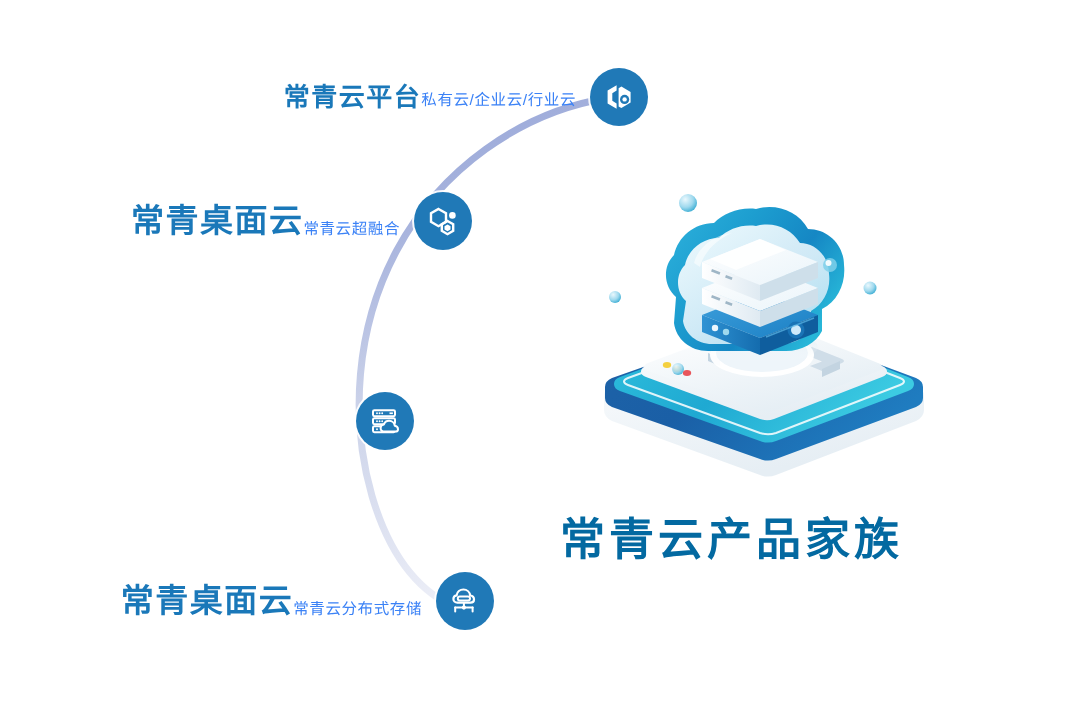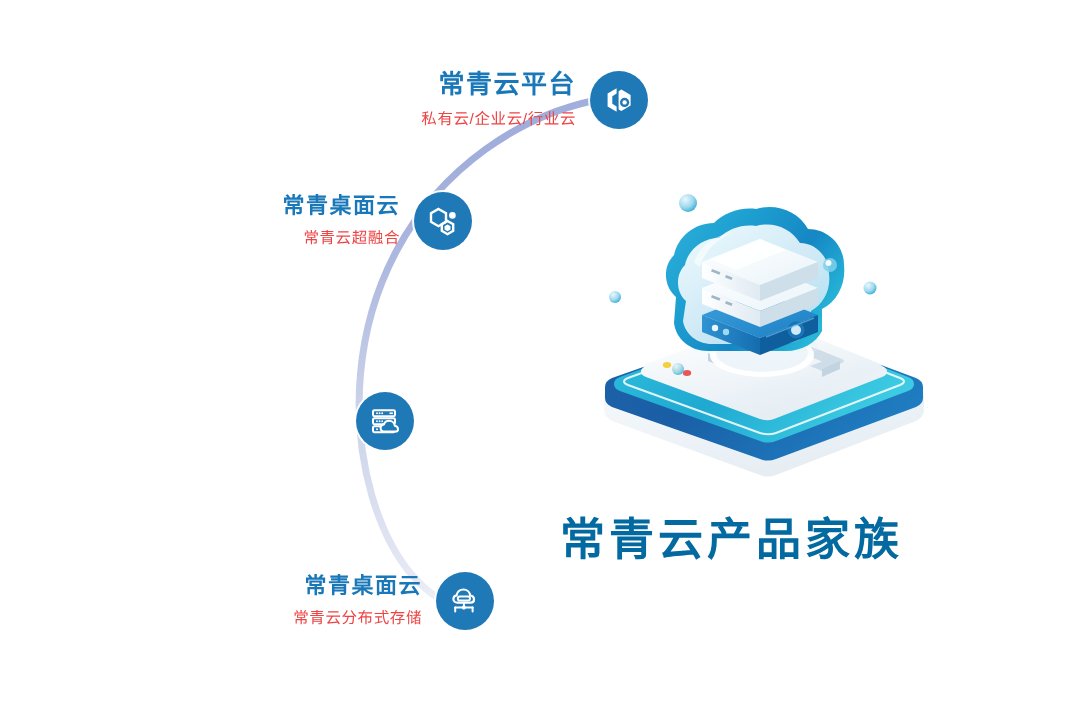--- a/index.html
+++ b/index.html
@@ -29,35 +29,35 @@
 
   
   .node {
     position: absolute;
     display: flex;
     align-items: center;
     justify-content: flex-end;
   }
   .node-text {
     display: flex;
-    flex-direction: column;
+    flex-direction: row;
     align-items: flex-end;
     margin-right: 14px;
     white-space: nowrap;
   }
   .node-title {
-    font-size: 22px;
+    font-size: 33px;
     font-weight: bold;
     color: #1a78b9;
     letter-spacing: 1.5px;
     line-height: 1.25;
   }
   .node-sub {
     font-size: 15.5px;
-    color: #ef4444;
+    color: #3b82f6;
     letter-spacing: 0.6px;
     line-height: 1.6;
     margin-top: 6px;
   }
   .node-icon {
     width: 58px;
     height: 58px;
     border-radius: 50%;
     background: #2079b7;
     display: flex;

